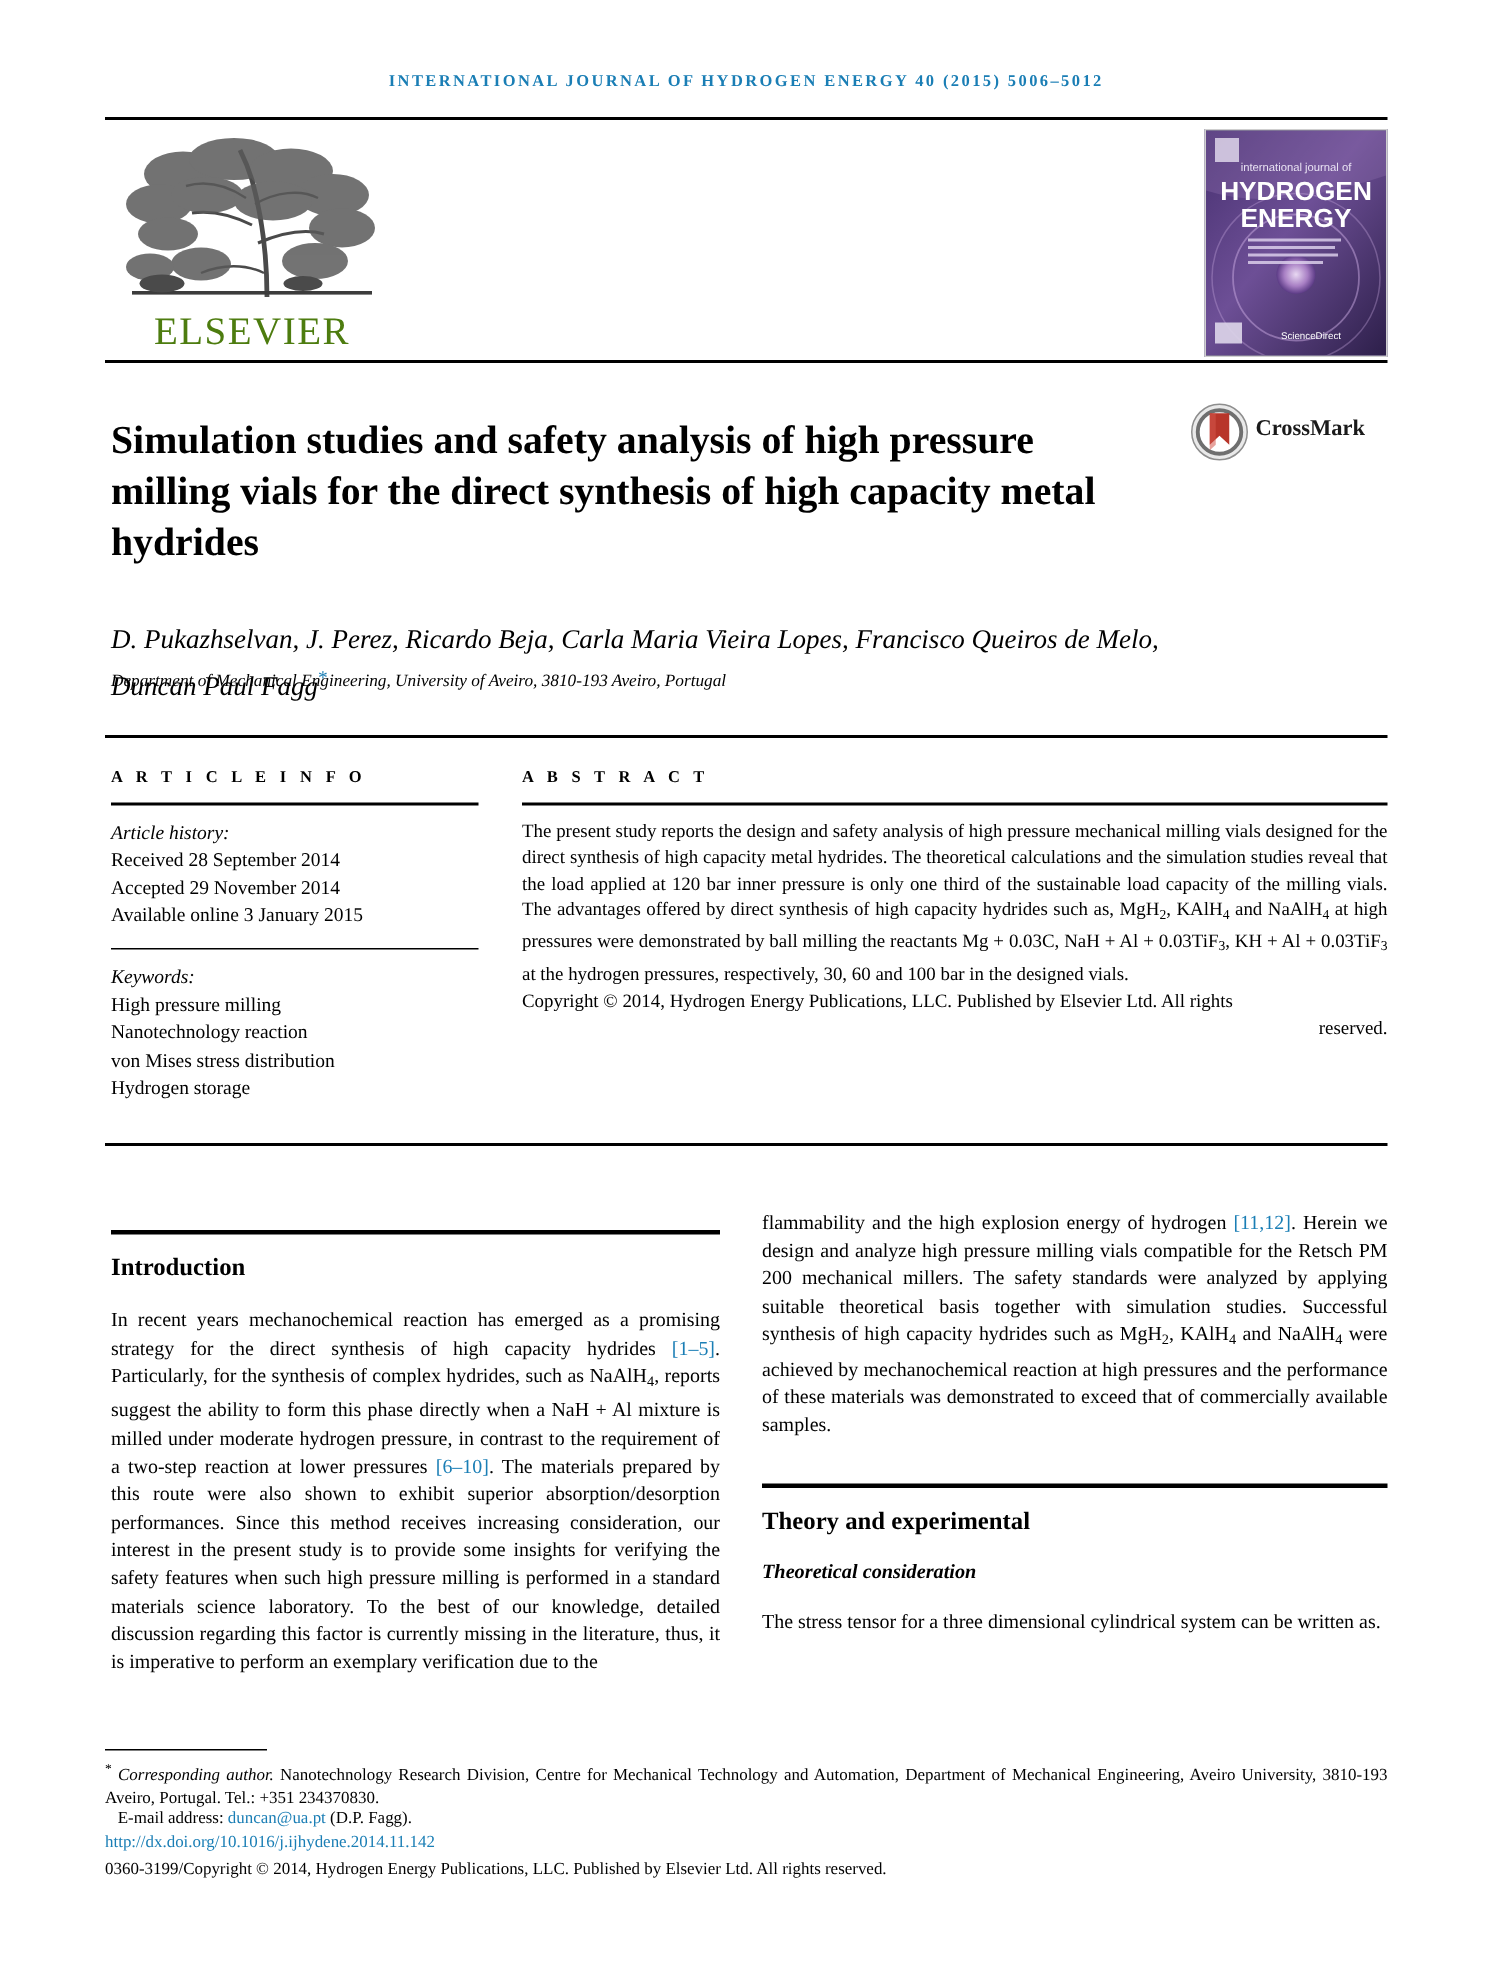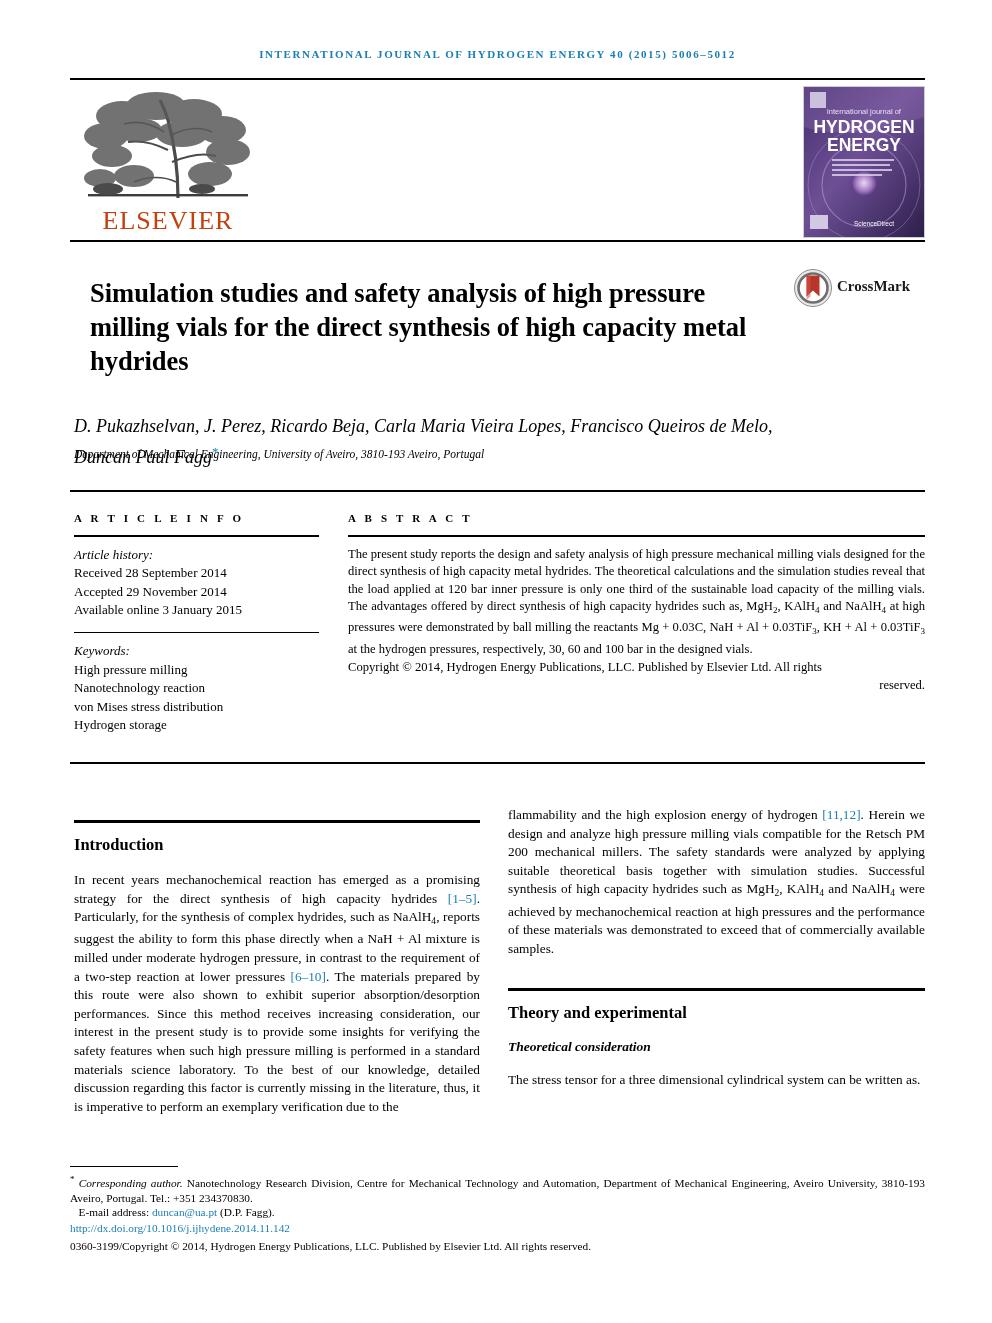--- a/index.html
+++ b/index.html
@@ -32,21 +32,21 @@
 
   
   .masthead { position:absolute; left:70px; top:86px; width:855px; height:152px; }
   .elsevier-box {
     position:absolute; left:0; top:0; width:196px; height:152px;
     display:flex; flex-direction:column; align-items:center; justify-content:flex-end;
   }
   .tree-svg { position:absolute; left:12px; top:4px; }
   .elsevier-word {
     position:absolute; bottom:2px; left:0; width:196px; text-align:center;
-    color:#c2410c; font-family:"Liberation Serif", serif;
+    color:#4d7c0f; font-family:"Liberation Serif", serif;
     font-size:26px; letter-spacing:1px; font-weight:400;
   }
   .sd-box {
     position:absolute; left:205px; top:4px; width:576px; height:145px;
     background:#e6e6e6;
     display:flex; flex-direction:column; align-items:center;
   }
   .sd-avail { margin-top:14px; font-family:"Liberation Sans", sans-serif; font-size:13.5px; color:#111; }
   .sd-avail a, .link { color:#1a7eb5; text-decoration:none; }
   .sd-word {
@@ -64,21 +64,21 @@
     position:absolute; right:0; top:0; width:122px; height:152px;
     border:1px solid #cfcfcf; overflow:hidden; background:#3b2a63;
   }
 
   .rule-mast-bottom { position:absolute; left:70px; top:240px; width:855px; height:2px; background:#000; }
 
   
   .title {
     position:absolute; left:74px; top:258px; width:660px;
     font-family:"Liberation Serif", serif;
-    font-size:26.5px; font-weight:bold; line-height:34px; color:#000;margin-left:16px;
+    font-size:26.5px; font-weight:bold; line-height:34px; color:#000;
   }
   .crossmark { position:absolute; left:793px; top:268px; width:132px; height:42px; }
   .cm-label {
     position:absolute; left:44px; top:10px;
     font-family:"Liberation Serif", serif; font-size:15px; font-weight:bold; color:#1a1a1a;
   }
 
   .authors {
     position:absolute; left:74px; top:394px; width:700px;
     font-family:"Liberation Serif", serif; font-style:italic;

